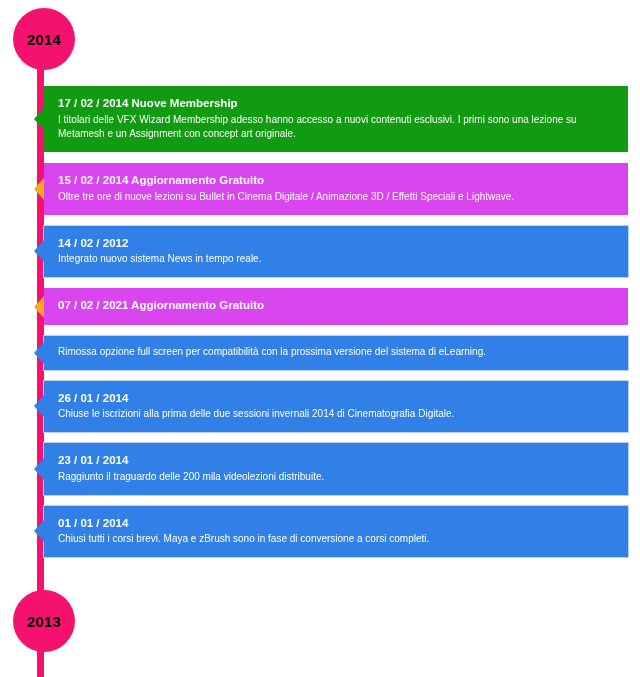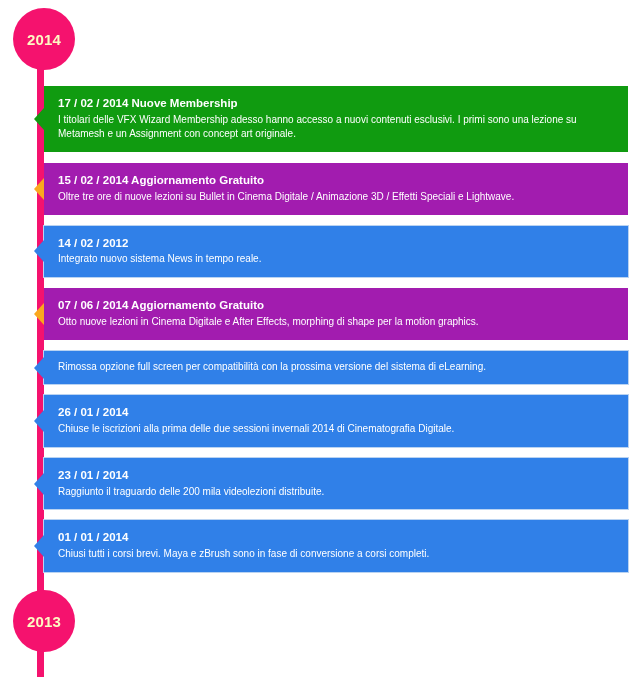--- a/index.html
+++ b/index.html
@@ -42,21 +42,21 @@
     border-radius: 50%;
     background: #F5126E;
     z-index: 3;
     display: flex;
     align-items: center;
     justify-content: center;
   }
   .year-node.top { top: 8px; }
   .year-node.bottom { top: 590px; }
   .year-label {
-    color: #fef9c3;
+    color: #000000;
     font-size: 15px;
     font-weight: bold;
     letter-spacing: 0.2px;
     line-height: 1;
     user-select: none;
   }
 
   
   .entries {
     position: absolute;
@@ -99,21 +99,21 @@
     line-height: 1.48;
     margin: 0;
   }
 
   
   .entry.green {
     background: #109B10;
     color: #109B10;
   }
   .entry.orange {
-    background: #a21caf;
+    background: #d946ef;
     color: #FAA81E;
   }
   .entry.blue {
     background: #3080E8;
     color: #3080E8;
     box-shadow: 0 0 0 1px #B9D3F2;
   }
   .entry .entry-title,
   .entry .entry-body { color: #ffffff; }
 
@@ -151,22 +151,21 @@
     </div>
 
     <div class="entry blue">
       <span class="notch"></span>
       <p class="entry-title">14 / 02 / 2012</p>
       <p class="entry-body">Integrato nuovo sistema News in tempo reale.</p>
     </div>
 
     <div class="entry orange">
       <span class="notch"></span>
-      <p class="entry-title">07 / 06 / 2014 Aggiornamento Gratuito</p>
-      <p class="entry-body">Otto nuove lezioni in Cinema Digitale e After Effects, morphing di shape per la motion graphics.</p>
+      <p class="entry-title">07 / 02 / 2021 Aggiornamento Gratuito</p>
     </div>
 
     <div class="entry blue">
       <span class="notch"></span>
       <p class="entry-body">Rimossa opzione full screen per compatibilità con la prossima versione del sistema di eLearning.</p>
     </div>
 
     <div class="entry blue">
       <span class="notch"></span>
       <p class="entry-title">26 / 01 / 2014</p>

